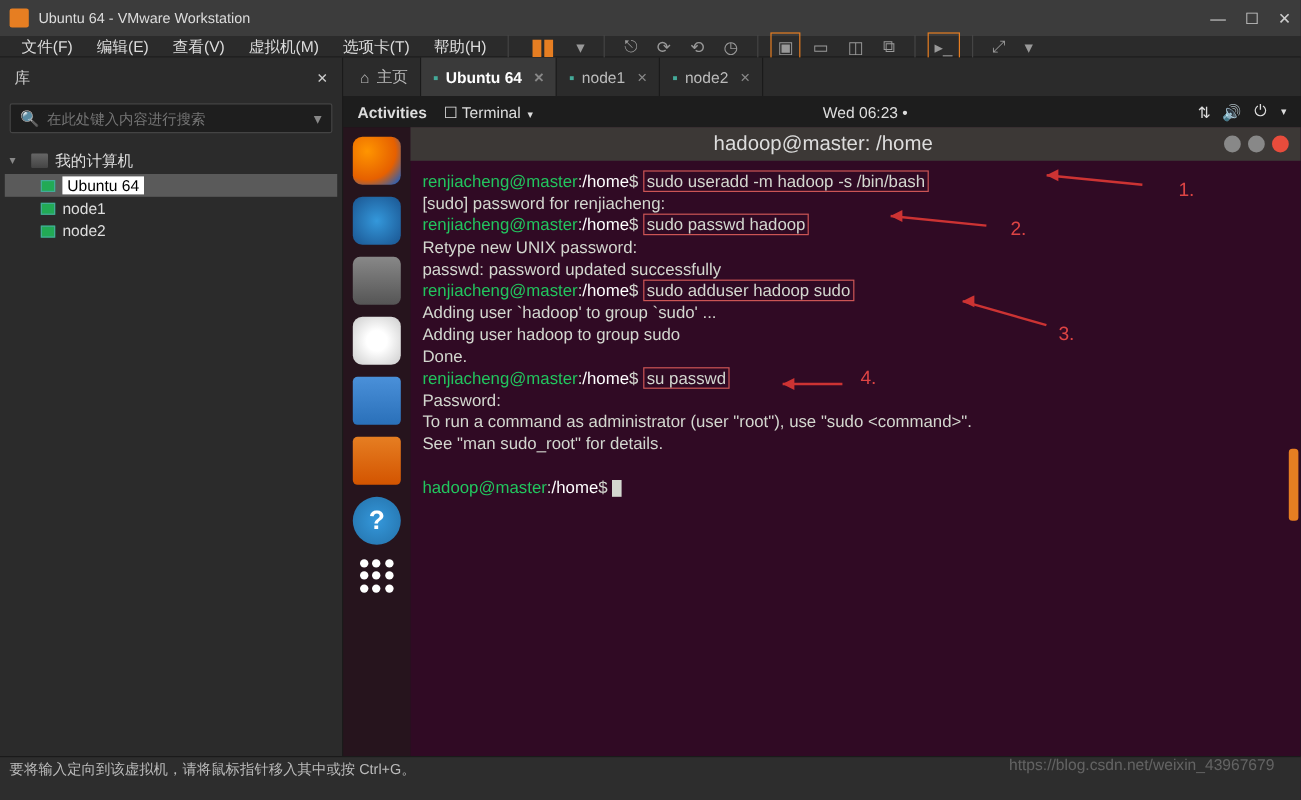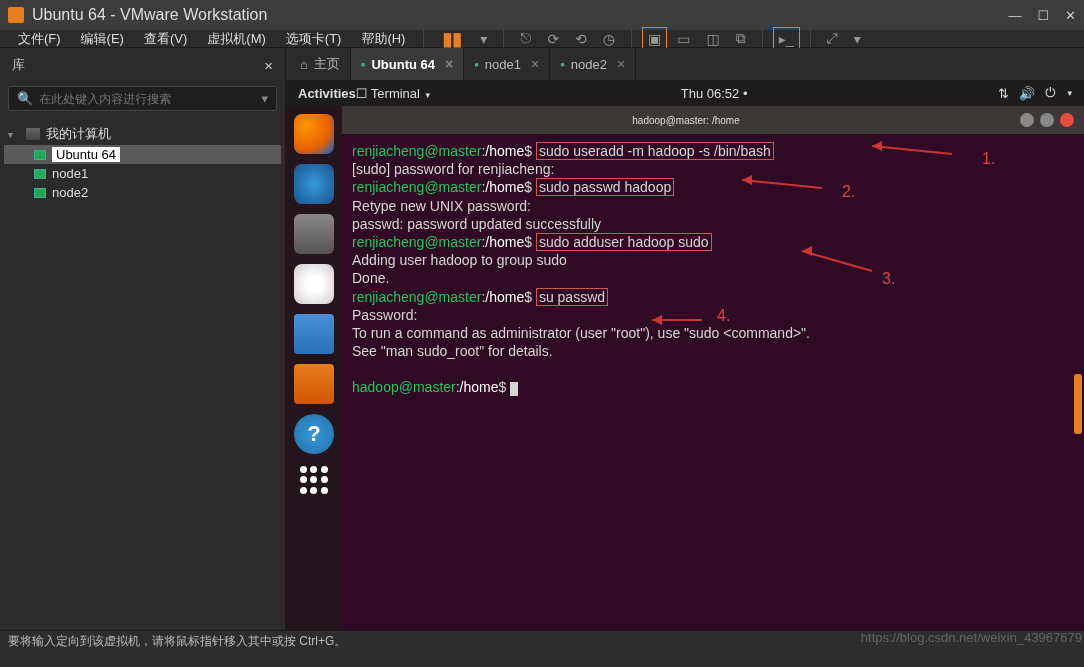--- a/index.html
+++ b/index.html
@@ -1,19 +1,19 @@
 <!DOCTYPE html>
 <html><head>
 <meta charset="utf-8">
 <style>
 *{margin:0;padding:0;box-sizing:border-box;font-family:"Segoe UI",Arial,sans-serif}
 body{width:1084px;height:667px;background:#2d2d2d;color:#ccc;font-size:13px;overflow:hidden;position:relative}
 .titlebar{height:30px;background:#3c3c3c;display:flex;align-items:center;padding:0 8px}
 .titlebar-icon{width:16px;height:16px;background:#e67e22;border-radius:2px;margin-right:8px}
-.titlebar-text{flex:1;color:#ddd;font-size:16px}
+.titlebar-text{flex:1;color:#ddd;font-size:12px}
 .titlebar-controls{display:flex;gap:16px;color:#ccc}
 .menubar{height:18px;background:#2b2b2b;display:flex;align-items:center;padding:0 10px;gap:4px;border-bottom:1px solid #1a1a1a}
 .menuitem{padding:4px 8px;color:#ddd;font-size:13px;cursor:pointer}
 .menu-sep{width:1px;height:20px;background:#444;margin:0 6px}
 .pause-btn{color:#e67e22;font-size:18px;padding:0 8px;font-weight:bold}
 .icon-btn{padding:4px 6px;color:#999;cursor:pointer;font-size:14px}
 .icon-btn.active{border:1px solid #e67e22;padding:3px 5px}
 .main{display:flex;height:582px}
 .sidebar{width:286px;background:#2b2b2b;border-right:1px solid #1a1a1a;display:flex;flex-direction:column}
 .sidebar-header{display:flex;justify-content:space-between;align-items:center;padding:8px 12px;font-size:13px}
@@ -31,54 +31,54 @@
 .tree-icon.vm{width:12px;height:10px;border:1px solid #4a9;background:#2a5}
 .tree-label{color:#ddd;font-size:13px}
 .content{flex:1;background:#1e1e1e;display:flex;flex-direction:column}
 .tabs{height:32px;background:#2b2b2b;display:flex;align-items:stretch;padding-left:4px;gap:0}
 .tab{display:flex;align-items:center;padding:0 10px;gap:6px;color:#bbb;font-size:13px;cursor:pointer;border-right:1px solid #1a1a1a}
 .tab.active{background:#3a3a3a;color:#fff;font-weight:bold}
 .tab-close{color:#888;font-size:14px;margin-left:4px}
 .tab-icon{font-size:13px}
 .vm-view{flex:1;position:relative;background:#1a1a1a}
 .gnome-bar{height:26px;background:#1d1d1d;color:#ddd;display:flex;align-items:center;padding:0 12px;font-size:13px}
-.gnome-left{display:flex;align-items:center;}
+.gnome-left{display:flex;align-items:center;gap:14px}
 .gnome-center{flex:1;text-align:center}
 .gnome-right{display:flex;align-items:center;gap:10px;font-size:13px}
 .dropdown-arrow{font-size:9px;margin-left:2px}
 .terminal-window{position:absolute;top:26px;left:0;right:0;bottom:0;display:flex}
 .dock{width:56px;background:rgba(40,20,30,0.9);display:flex;flex-direction:column;align-items:center;padding-top:8px;gap:10px}
 .dock-icon{width:40px;height:40px;border-radius:8px;cursor:pointer}
 .dock-firefox{background:radial-gradient(circle at 30% 30%,#ff9500,#e66000 60%,#0060df)}
 .dock-thunder{background:radial-gradient(circle at 50% 50%,#3498db,#1a5490)}
 .dock-files{background:linear-gradient(#888,#555);border-radius:6px}
 .dock-rhythm{background:radial-gradient(circle,#fff 30%,#ccc)}
 .dock-writer{background:linear-gradient(#4a90d9,#2a70b9);border-radius:4px}
 .dock-software{background:linear-gradient(#e67e22,#d35400);border-radius:4px}
 .dock-help{background:radial-gradient(circle,#3498db,#2470a8);border-radius:50%}
 .dock-apps{display:grid;grid-template-columns:repeat(3,1fr);gap:3px;width:32px;height:32px;padding:2px}
 .dock-apps span{width:7px;height:7px;background:#fff;border-radius:50%}
 .term-area{flex:1;background:#300a24;display:flex;flex-direction:column}
-.term-titlebar{height:28px;background:#3c3836;display:flex;align-items:center;padding:0 10px;color:#ddd;font-size:10px}
+.term-titlebar{height:28px;background:#3c3836;display:flex;align-items:center;padding:0 10px;color:#ddd;font-size:17px}
 .term-title{flex:1;text-align:center}
 .term-controls{display:flex;gap:6px}
 .term-btn{width:14px;height:14px;border-radius:50%}
 .term-min{background:#888}
 .term-max{background:#888}
 .term-close{background:#e74c3c}
 .term-body{flex:1;padding:8px 10px;font-family:"Ubuntu Mono","DejaVu Sans Mono",monospace;font-size:14px;line-height:1.3;color:#d3d7cf;overflow:hidden;position:relative}
 .term-line{white-space:pre}
 .prompt-user{color:#22c55e}
 .prompt-path{color:#ffffff}
 .prompt-white{color:#d3d7cf}
 .cmd-box{border:1px solid #cc5555;padding:0 2px}
 .annotation{position:absolute;color:#dd4444;font-size:16px;font-family:Arial}
 .cursor{display:inline-block;width:8px;height:14px;background:#d3d7cf;vertical-align:middle}
 .statusbar{height:21px;background:#2d2d2d;color:#bbb;font-size:12px;display:flex;align-items:center;padding:0 8px;border-top:1px solid #1a1a1a}
-.watermark{position:absolute;right:2px;bottom:22px;color:rgba(200,200,200,0.35);font-size:13px}
+.watermark{position:absolute;right:22px;bottom:22px;color:rgba(200,200,200,0.35);font-size:13px}
 .scroll-thumb{position:absolute;right:2px;width:8px;background:#e67e22;border-radius:3px}
 </style>
 </head>
 <body>
 
 <div class="titlebar">
   <div class="titlebar-icon"></div>
   <div class="titlebar-text">Ubuntu 64 - VMware Workstation</div>
   <div class="titlebar-controls">
     <span>—</span>
@@ -168,21 +168,21 @@
         <span class="tab-close">×</span>
       </div>
     </div>
 
     <div class="vm-view">
       <div class="gnome-bar">
         <div class="gnome-left">
           <span style="font-weight:bold">Activities</span>
           <span>☐ <span>Terminal</span> <span class="dropdown-arrow">▾</span></span>
         </div>
-        <div class="gnome-center"><span>Thu 06:52</span> •</div>
+        <div class="gnome-center"><span>Wed 06:23</span> •</div>
         <div class="gnome-right">
           <span>⇅</span>
           <span>🔊</span>
           <span>⏻</span>
           <span class="dropdown-arrow">▾</span>
         </div>
       </div>
 
       <div class="terminal-window">
         <div class="dock">
@@ -215,20 +215,21 @@
               <span class="term-btn term-close"></span>
             </div>
           </div>
           <div class="term-body">
 <div class="term-line"><span class="prompt-user">renjiacheng@master</span><span class="prompt-white">:</span><span class="prompt-path">/home</span><span class="prompt-white">$ </span><span class="cmd-box">sudo useradd -m hadoop -s /bin/bash</span></div>
 <div class="term-line">[sudo] password for renjiacheng:</div>
 <div class="term-line"><span class="prompt-user">renjiacheng@master</span><span class="prompt-white">:</span><span class="prompt-path">/home</span><span class="prompt-white">$ </span><span class="cmd-box">sudo passwd hadoop</span></div>
 <div class="term-line">Retype new UNIX password:</div>
 <div class="term-line">passwd: password updated successfully</div>
 <div class="term-line"><span class="prompt-user">renjiacheng@master</span><span class="prompt-white">:</span><span class="prompt-path">/home</span><span class="prompt-white">$ </span><span class="cmd-box">sudo adduser hadoop sudo</span></div>
+<div class="term-line">Adding user `hadoop' to group `sudo' ...</div>
 <div class="term-line">Adding user hadoop to group sudo</div>
 <div class="term-line">Done.</div>
 <div class="term-line"><span class="prompt-user">renjiacheng@master</span><span class="prompt-white">:</span><span class="prompt-path">/home</span><span class="prompt-white">$ </span><span class="cmd-box">su passwd</span></div>
 <div class="term-line">Password:</div>
 <div class="term-line">To run a command as administrator (user "root"), use "sudo &lt;command&gt;".</div>
 <div class="term-line">See "man sudo_root" for details.</div>
 <div class="term-line"> </div>
 <div class="term-line"><span class="prompt-user">hadoop@master</span><span class="prompt-white">:</span><span class="prompt-path">/home</span><span class="prompt-white">$ </span><span class="cursor"></span></div>
 
 <svg style="position:absolute;top:2px;left:530px;pointer-events:none" width="100" height="20">

